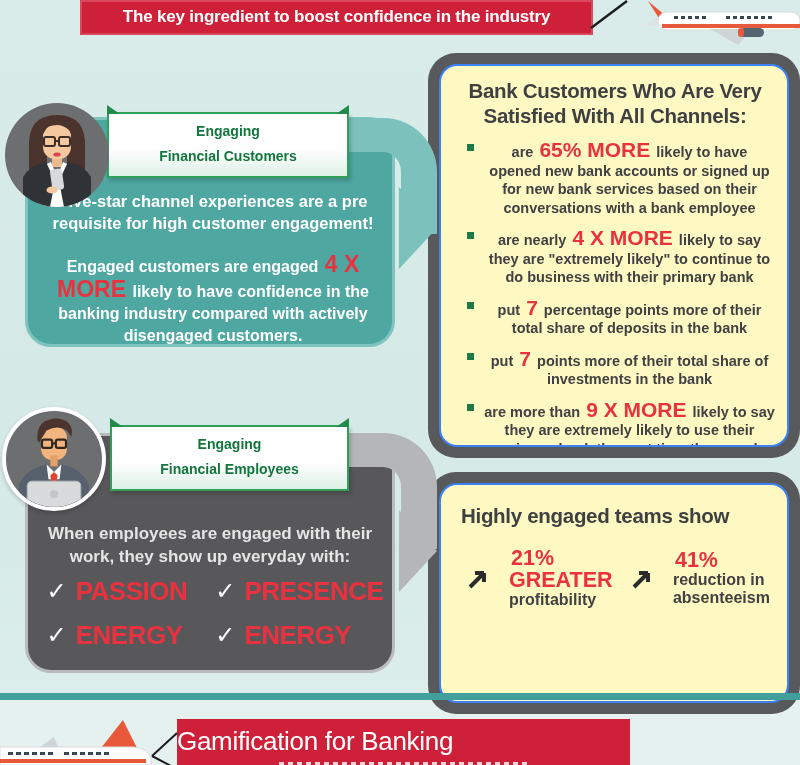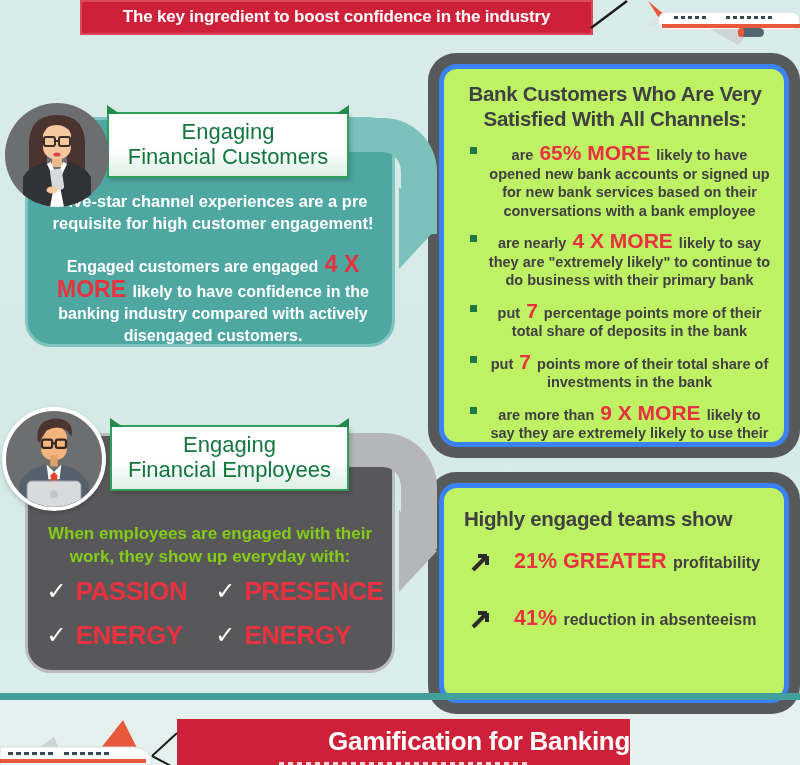--- a/index.html
+++ b/index.html
@@ -26,78 +26,78 @@
 
   .elbow{width:92px;height:116px;box-sizing:border-box;border-top-right-radius:54px;z-index:2;}
   #elbow1{left:345px;top:118px;border-top:34px solid #7dc1bd;border-right:36px solid #7dc1bd;}
   #head1{left:399px;top:187px;width:0;height:0;border-left:38px solid #7dc1bd;
     border-top:41px solid transparent;border-bottom:41px solid transparent;z-index:2;}
   #elbow2{left:345px;top:433px;border-top:34px solid #b4b6b8;border-right:36px solid #b4b6b8;}
   #head2{left:399px;top:510px;width:0;height:0;border-left:38px solid #b4b6b8;
     border-top:41px solid transparent;border-bottom:41px solid transparent;z-index:2;}
 
   .ribbon{background:linear-gradient(180deg,#ffffff 55%,#def0e7);border:2px solid #2fa05a;
-    z-index:4;text-align:center;color:#14753f;font-weight:400;font-size:22px;line-height:25px;
+    z-index:4;text-align:center;color:#14753f;font-weight:700;font-size:14px;line-height:25px;
     box-shadow:2px 3px 4px rgba(0,0,0,.18);}
   #ribbon1{left:107px;top:112px;width:238px;height:62px;padding-top:0;}
   #ribbon2{left:110px;top:425px;width:235px;height:62px;}
   .ribbon .rl{display:block;}
   .ribbon .pad{padding-top:5px;}
   .fold{position:absolute;width:13px;height:9px;background:#238a4b;top:-9px;}
   .fold-l{left:-2px;clip-path:polygon(0 0,0 100%,100% 100%);}
   .fold-r{right:-2px;clip-path:polygon(100% 0,0 100%,100% 100%);}
 
   
   .avatar{border-radius:50%;background:#6d6e70;overflow:hidden;z-index:5;}
   #woman{left:5px;top:103px;width:104px;height:104px;}
   #man{left:2px;top:407px;width:96px;height:96px;border:4px solid #fff;box-shadow:0 2px 4px rgba(0,0,0,.2);}
 
   
   .card{background:#58595b;border-radius:28px;padding:11px;box-sizing:border-box;z-index:1;}
   #card1{left:428px;top:53px;width:372px;height:405px;}
   #card2{left:428px;top:472px;width:372px;height:242px;}
-  .card-inner{background:#bef264;border:5px solid #3b82f6;border-radius:18px;height:100%;
+  .card-inner{background:#fef9c3;border:2px solid #3b82f6;border-radius:18px;height:100%;
     box-sizing:border-box;overflow:hidden;}
   #card1 .card-inner{padding:4px 12px 0 14px;}
   #card2 .card-inner{padding:2px 10px 0 18px;}
   .card-title{color:#3f4042;font-weight:700;font-size:20.5px;line-height:25px;
     letter-spacing:-.3px;}
   #card1 .card-title{text-align:center;margin:8px 0 11px;}
   #card2 .card-title{margin:16px 0 0 2px;}
 
   #card1 ul{list-style:none;margin:0;padding:0 0 0 12px;}
   #card1 li{position:relative;padding-left:17px;color:#414042;font-weight:700;
     font-size:14.5px;line-height:18.5px;margin-bottom:10px;text-align:center;}
   .bullet-square{position:absolute;left:0;top:5px;width:7px;height:7px;background:#1d7a45;}
   .seg-plain{}
   .seg-red-big{color:#e8323f;font-weight:800;font-size:21px;line-height:1;padding:0 2px;}
 
   
   #gray-box{left:25px;top:433px;width:370px;height:240px;border-radius:26px;
     background:#58585a;border:3px solid #b9bbbd;box-sizing:border-box;z-index:1;}
   .gray-p1{position:absolute;left:17px;top:86px;width:330px;text-align:center;
-    color:#84cc16;font-weight:700;font-size:17px;line-height:23px;}
+    color:#e5e5e5;font-weight:700;font-size:17px;line-height:23px;}
   .traits{position:absolute;left:34px;top:142px;width:306px;display:grid;
     grid-template-columns:auto auto;column-gap:28px;row-gap:18px;justify-content:center;}
   .trait{display:flex;align-items:center;gap:9px;}
   .trait .chk{color:#fff;font-weight:800;font-size:24px;line-height:1;}
   .trait .word{color:#e8323f;font-weight:800;font-size:26px;line-height:1;letter-spacing:-.5px;}
 
   
-  #card2 .rows{margin:20px 0 0 8px;display:flex;flex-direction:column;gap:35px;}
+  #card2 .rows{margin:20px 0 0 8px;display:flex;flex-direction:row;gap:16px;}
   #card2 .row{display:flex;align-items:center;}
   #card2 .row svg{margin-right:20px;flex:0 0 auto;}
   #card2 .row .seg-red-big{font-size:21.5px;}
   #card2 .row .seg-plain{color:#414042;font-weight:700;font-size:16px;}
 
   
   #divider{left:0;top:693px;width:800px;height:7px;background:#41a09b;z-index:3;}
   #bottom-bg{left:0;top:700px;width:800px;height:65px;background:#e4f1ef;}
   #banner-bottom{left:177px;top:719px;width:453px;height:46px;background:#ce2139;z-index:4;}
-  #banner-bottom .txt{padding-top:8px;text-align:right;color:#fff;font-weight:700;
+  #banner-bottom .txt{padding-top:8px;text-align:left;color:#fff;font-weight:400;
     font-size:26px;line-height:1.1;letter-spacing:-.3px;}
   #subtitle-sliver{position:absolute;left:50%;transform:translateX(-50%);bottom:-1px;width:250px;height:4px;
     background:repeating-linear-gradient(90deg,#fff 0 5px,transparent 5px 9px);opacity:.8;}
   #jet-top{left:640px;top:0;width:160px;height:45px;z-index:2;}
   #jet-bottom{left:0;top:717px;width:152px;height:48px;overflow:hidden;z-index:4;}
   #ropes{left:0;top:0;width:800px;height:765px;z-index:6;pointer-events:none;}
 </style>
 </head>
 <body>
 

